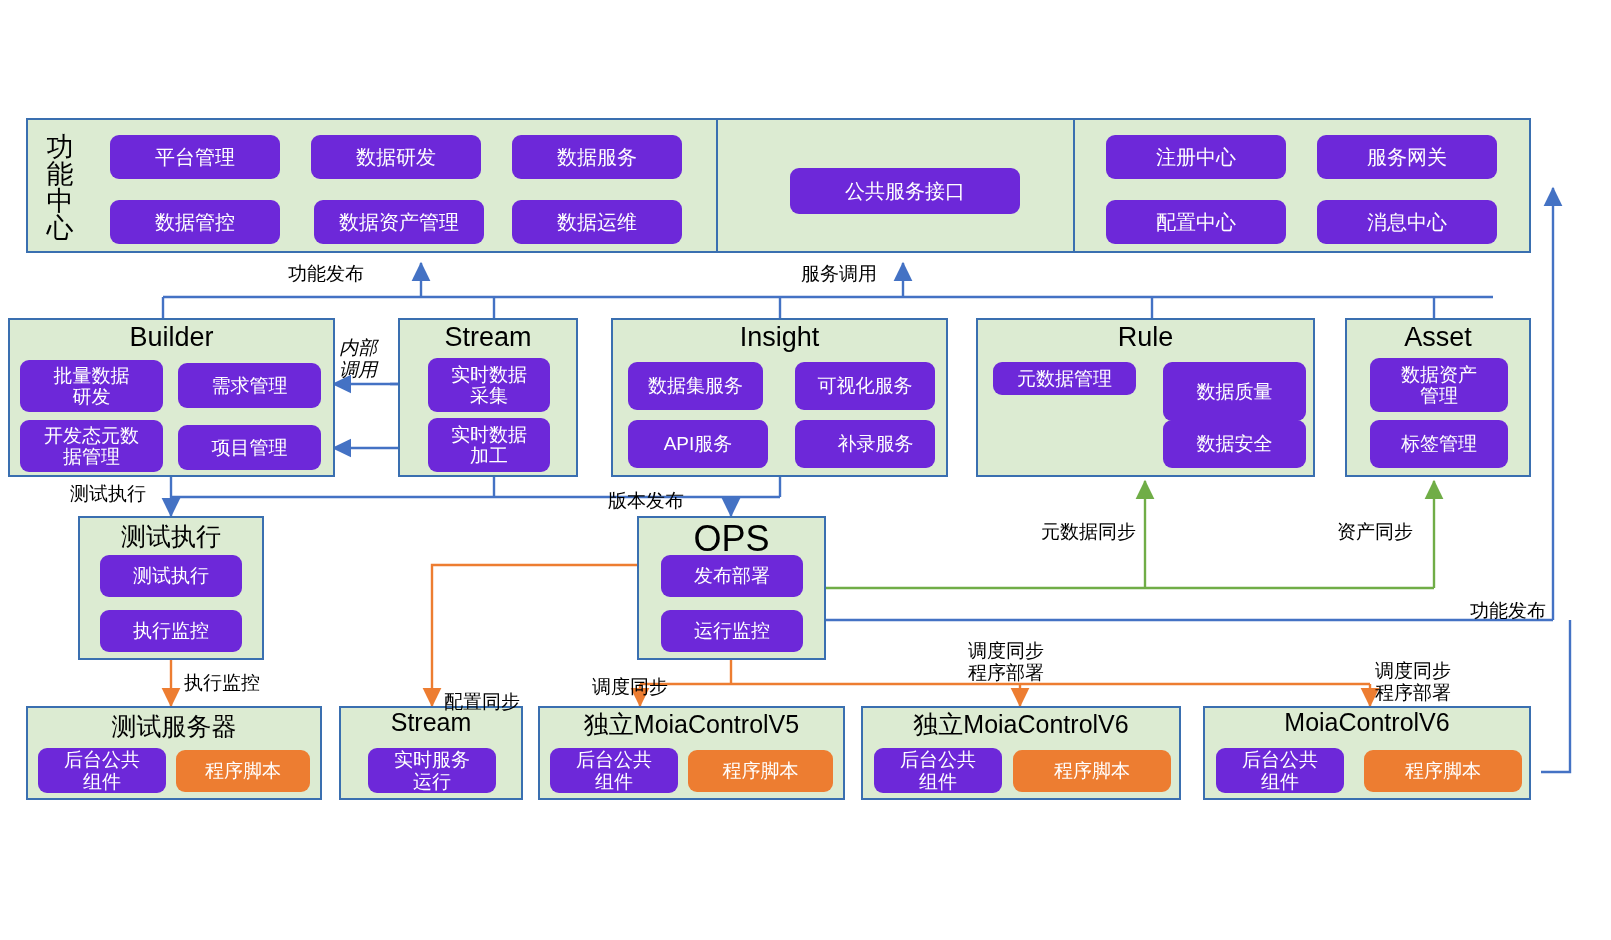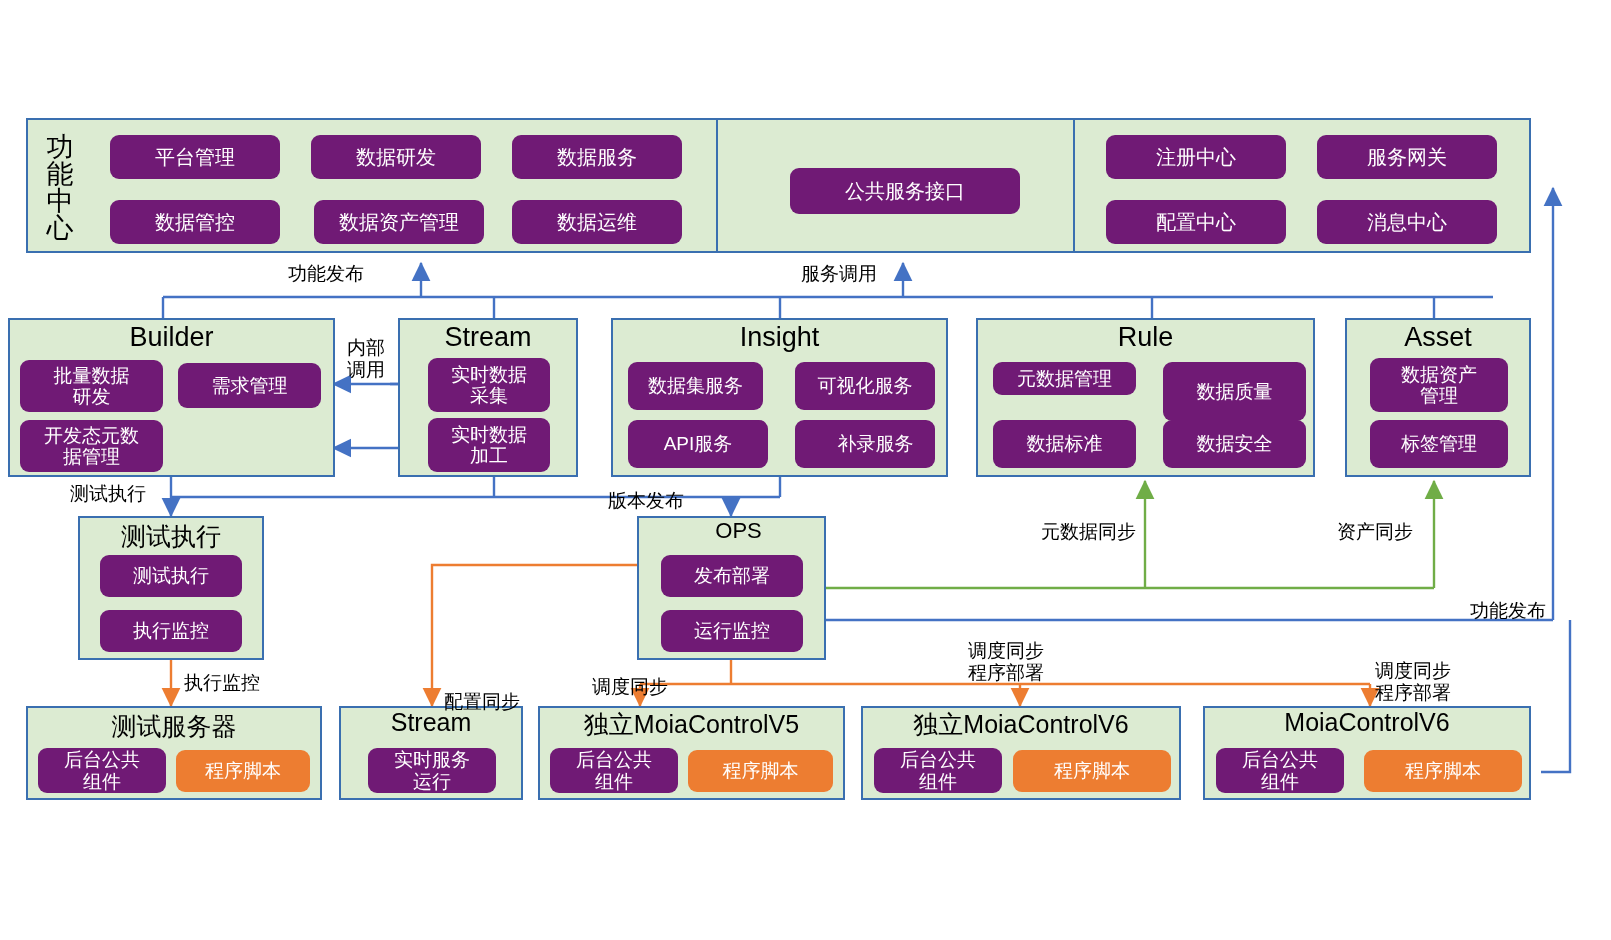--- a/index.html
+++ b/index.html
@@ -4,21 +4,21 @@
 <style>
   html,body{margin:0;padding:0;background:#ffffff;}
   body{width:1611px;height:940px;font-family:"Liberation Sans","DejaVu Sans",sans-serif;overflow:hidden;}
   #stage{position:relative;width:1611px;height:940px;}
 
   
   .panel{position:absolute;background:#DCEBD2;border:2px solid #3A6FB0;box-sizing:border-box;}
   .ptitle{position:absolute;left:0;right:0;text-align:center;color:#000;font-weight:400;}
 
   
-  .chip{position:absolute;background:#701a75;border-radius:9px;color:#fff;
+  .chip{position:absolute;background:#6d28d9;border-radius:9px;color:#fff;
         display:flex;align-items:center;justify-content:center;text-align:center;
         line-height:1.12;box-sizing:border-box;padding:1px 3px;}
   .chip.orange{background:#ED7D31;}
 
   
   .lbl{position:absolute;color:#000;white-space:pre;line-height:1.18;}
 
   
   .vtitle{position:absolute;display:flex;flex-direction:column;align-items:center;
           justify-content:center;color:#000;line-height:1.0;}
@@ -121,55 +121,55 @@
   <div class="chip" style="left:1106px;top:200px;width:180px;height:44px;font-size:20px;">配置中心</div>
   <div class="chip" style="left:1317px;top:200px;width:180px;height:44px;font-size:20px;">消息中心</div>
 
   <div class="panel" style="left:8px;top:318px;width:327px;height:159px;"></div>
   <div class="ptitle" style="left:8px;top:322px;width:327px;font-size:27px;">Builder</div>
   <div class="chip" style="left:20px;top:360px;width:143px;height:52px;font-size:19px;white-space:pre-line;">批量数据
 研发</div>
   <div class="chip" style="left:178px;top:363px;width:143px;height:45px;font-size:19px;white-space:pre-line;">需求管理</div>
   <div class="chip" style="left:20px;top:420px;width:143px;height:52px;font-size:19px;white-space:pre-line;">开发态元数
 据管理</div>
+  <div class="chip" style="left:178px;top:425px;width:143px;height:45px;font-size:19px;white-space:pre-line;">项目管理</div>
 
   <div class="panel" style="left:398px;top:318px;width:180px;height:159px;"></div>
   <div class="ptitle" style="left:398px;top:322px;width:180px;font-size:27px;">Stream</div>
   <div class="chip" style="left:428px;top:358px;width:122px;height:54px;font-size:19px;white-space:pre-line;">实时数据
 采集</div>
   <div class="chip" style="left:428px;top:418px;width:122px;height:54px;font-size:19px;white-space:pre-line;">实时数据
 加工</div>
 
   <div class="panel" style="left:611px;top:318px;width:337px;height:159px;"></div>
   <div class="ptitle" style="left:611px;top:322px;width:337px;font-size:27px;">Insight</div>
   <div class="chip" style="left:628px;top:362px;width:135px;height:48px;font-size:19px;">数据集服务</div>
   <div class="chip" style="left:795px;top:362px;width:140px;height:48px;font-size:19px;">可视化服务</div>
   <div class="chip" style="left:628px;top:420px;width:140px;height:48px;font-size:19px;">API服务</div>
   <div class="chip" style="left:795px;top:420px;width:140px;height:48px;font-size:19px;padding-left:24px;">补录服务</div>
 
   <div class="panel" style="left:976px;top:318px;width:339px;height:159px;"></div>
   <div class="ptitle" style="left:976px;top:322px;width:339px;font-size:27px;">Rule</div>
   <div class="chip" style="left:993px;top:362px;width:143px;height:33px;font-size:19px;">元数据管理</div>
   <div class="chip" style="left:1163px;top:362px;width:143px;height:59px;font-size:19px;">数据质量</div>
-  <div class="chip" style="left:993px;top:420px;width:143px;height:48px;font-size:19px;">数据标准</div>
   <div class="chip" style="left:1163px;top:420px;width:143px;height:48px;font-size:19px;">数据安全</div>
 
   <div class="panel" style="left:1345px;top:318px;width:186px;height:159px;"></div>
   <div class="ptitle" style="left:1345px;top:322px;width:186px;font-size:27px;">Asset</div>
   <div class="chip" style="left:1370px;top:358px;width:138px;height:54px;font-size:19px;white-space:pre-line;">数据资产
 管理</div>
   <div class="chip" style="left:1370px;top:420px;width:138px;height:48px;font-size:19px;">标签管理</div>
 
   <div class="panel" style="left:78px;top:516px;width:186px;height:144px;"></div>
   <div class="ptitle" style="left:78px;top:520px;width:186px;font-size:25px;">测试执行</div>
   <div class="chip" style="left:100px;top:555px;width:142px;height:42px;font-size:19px;">测试执行</div>
   <div class="chip" style="left:100px;top:610px;width:142px;height:42px;font-size:19px;">执行监控</div>
 
   <div class="panel" style="left:637px;top:516px;width:189px;height:144px;"></div>
-  <div class="ptitle" style="left:637px;top:518px;width:189px;font-size:22px;padding-left:7px;">OPS</div>
+  <div class="ptitle" style="left:637px;top:518px;width:189px;font-size:36px;">OPS</div>
   <div class="chip" style="left:661px;top:555px;width:142px;height:42px;font-size:19px;">发布部署</div>
   <div class="chip" style="left:661px;top:610px;width:142px;height:42px;font-size:19px;">运行监控</div>
 
   <div class="panel" style="left:26px;top:706px;width:296px;height:94px;"></div>
   <div class="ptitle" style="left:26px;top:710px;width:296px;font-size:25px;">测试服务器</div>
   <div class="chip" style="left:38px;top:748px;width:128px;height:45px;font-size:19px;white-space:pre-line;">后台公共
 组件</div>
   <div class="chip orange" style="left:176px;top:750px;width:134px;height:42px;font-size:19px;">程序脚本</div>
 
   <div class="panel" style="left:339px;top:706px;width:184px;height:94px;"></div>
@@ -190,21 +190,21 @@
   <div class="chip orange" style="left:1013px;top:750px;width:158px;height:42px;font-size:19px;">程序脚本</div>
 
   <div class="panel" style="left:1203px;top:706px;width:328px;height:94px;"></div>
   <div class="ptitle" style="left:1203px;top:708px;width:328px;font-size:25px;">MoiaControlV6</div>
   <div class="chip" style="left:1216px;top:748px;width:128px;height:45px;font-size:19px;white-space:pre-line;">后台公共
 组件</div>
   <div class="chip orange" style="left:1364px;top:750px;width:158px;height:42px;font-size:19px;">程序脚本</div>
 
   <div class="lbl" style="left:288px;top:263px;font-size:19px;">功能发布</div>
   <div class="lbl" style="left:801px;top:263px;font-size:19px;">服务调用</div>
-  <div class="lbl" style="left:339px;top:337px;font-size:19px;text-align:center;width:54px;">内部
+  <div class="lbl" style="left:339px;top:337px;font-size:19px;width:54px;font-style:italic;">内部
 调用</div>
   <div class="lbl" style="left:70px;top:483px;font-size:19px;">测试执行</div>
   <div class="lbl" style="left:608px;top:490px;font-size:19px;">版本发布</div>
   <div class="lbl" style="left:184px;top:672px;font-size:19px;">执行监控</div>
   <div class="lbl" style="left:444px;top:672px;font-size:19px;margin-top:19px;">配置同步</div>
   <div class="lbl" style="left:592px;top:676px;font-size:19px;">调度同步</div>
   <div class="lbl" style="left:1041px;top:521px;font-size:19px;">元数据同步</div>
   <div class="lbl" style="left:1337px;top:521px;font-size:19px;">资产同步</div>
   <div class="lbl" style="left:968px;top:640px;font-size:19px;">调度同步
 程序部署</div>

